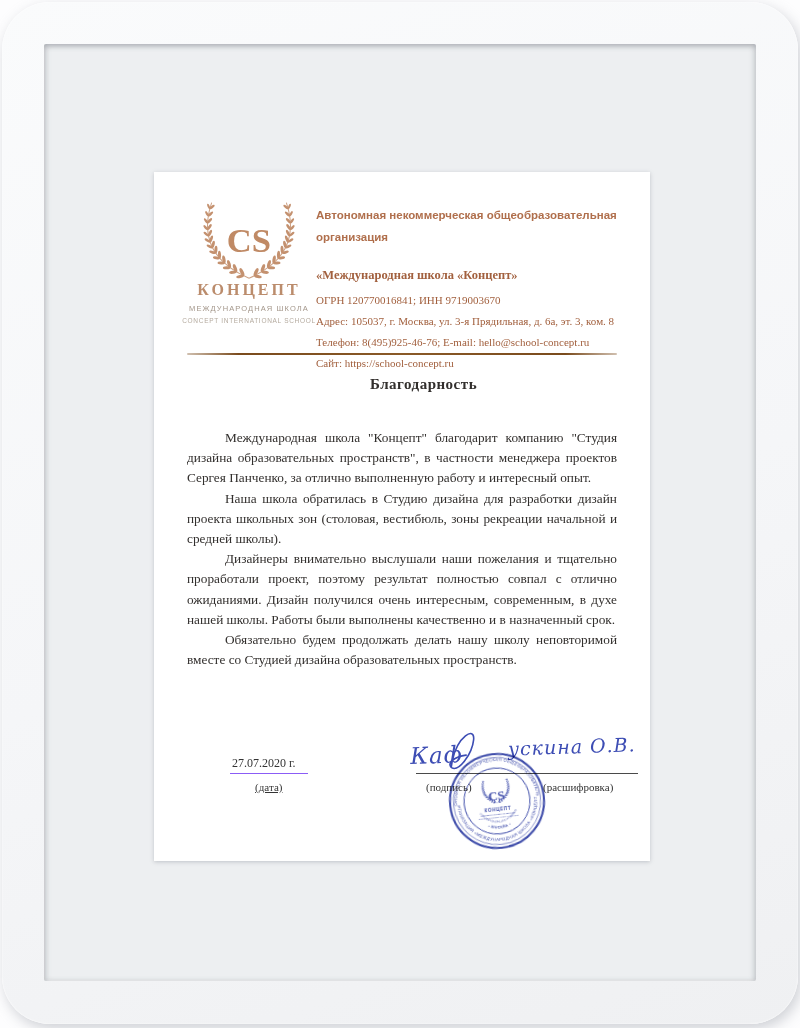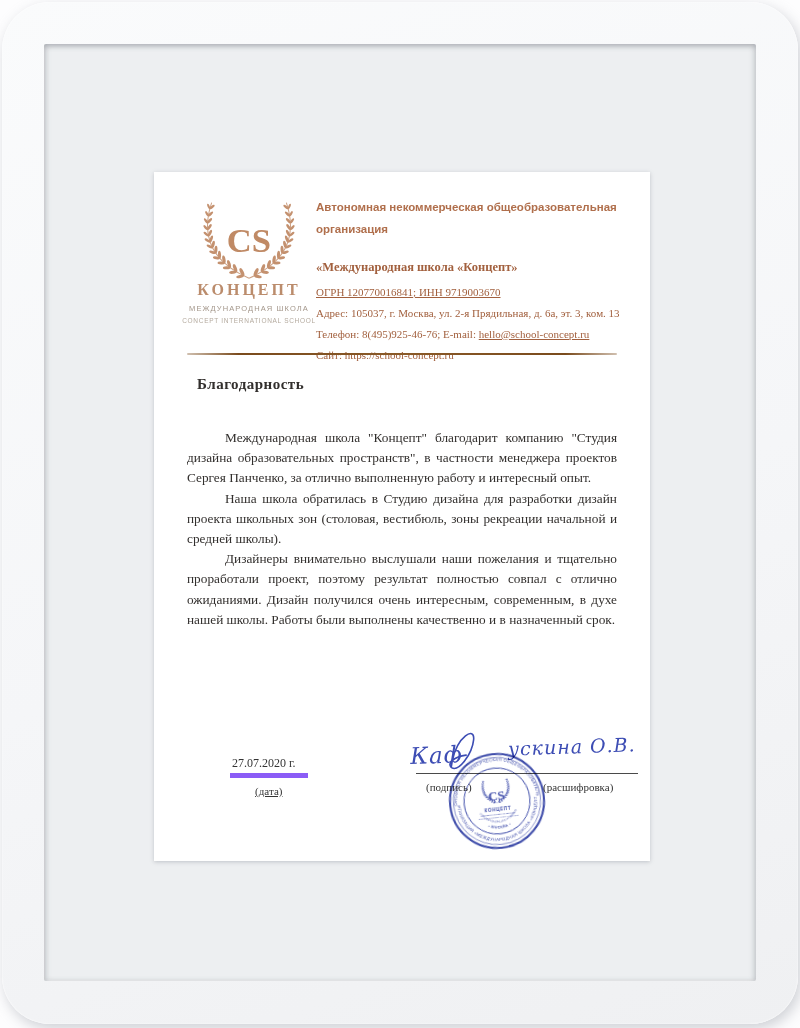--- a/index.html
+++ b/index.html
@@ -26,39 +26,39 @@
 
   
   .logo{position:absolute;left:28px;top:26px;width:134px;text-align:center;color:var(--tan);}
   .logo svg{display:block;margin:0 auto;}
   .logo-name{font:bold 16px "Liberation Serif",serif;letter-spacing:3px;color:#bb8c6c;margin-top:1px;}
   .logo-sub1{font:7.5px "Liberation Sans",sans-serif;letter-spacing:1.1px;color:#a3968a;margin-top:5px;}
   .logo-sub2{font:6.5px "Liberation Sans",sans-serif;letter-spacing:.7px;color:#b4aa9e;margin-top:4px;}
 
   
   .org{position:absolute;left:162px;top:24px;width:306px;}
-  .org-type{font:bold 11.5px/22px "Liberation Sans",sans-serif;color:var(--brick);}
+  .org-type{font:bold 11.5px/22px "Liberation Sans",sans-serif;color:var(--brick);margin-top:8px;}
   .org-name{font:bold 12.5px "Liberation Serif",serif;color:var(--brown);margin-top:20px;}
   .org-line{font:11px/21px "Liberation Serif",serif;color:var(--brown);}
-  .org-line.first{margin-top:7px;text-decoration:underline;}
-  .u{text-decoration:underline;margin-top:16px;}
+  .org-line.first{margin-top:7px;}
+  .u{margin-top:16px;}
 
   .divider{position:absolute;left:33px;top:181px;width:430px;height:2.2px;border-radius:2px;
     background:linear-gradient(to right,rgba(122,75,29,.35),#7a4b1d 12%,#8a5a28 50%,#7a4b1d 88%,rgba(122,75,29,.35));}
 
-  .title{position:absolute;left:0;top:204px;width:100%;
+  .title{position:absolute;left:0;top:204px;width:100%;text-align:center;
     font:bold 15px "Liberation Serif",serif;letter-spacing:.5px;color:var(--ink);padding-left:43px;}
 
   .body-text{position:absolute;left:33px;top:256px;width:430px;}
   .body-text p{font-family:"Liberation Serif",serif;font-size:13.3px;line-height:20.2px;
     text-align:justify;text-indent:38px;color:var(--ink);}
 
   
   .date-block{position:absolute;left:76px;top:581px;text-align:center;color:#343434;}
-  .date-text{display:inline-block;font:12px "Liberation Serif",serif;border-bottom:5px solid #8b5cf6;
+  .date-text{display:inline-block;font:12px "Liberation Serif",serif;border-bottom:1px solid #8b5cf6;
     padding:0 12px 2px 2px;}
   .date-label{font:11px "Liberation Serif",serif;margin-top:7px;text-decoration:underline;}
   .sig-line{position:absolute;left:262px;top:601px;width:222px;border-bottom:1.1px solid #4a4a4a;}
   .sig-label{position:absolute;top:609px;font:11px "Liberation Serif",serif;color:#343434;}
   .lbl-podpis{left:272px;} .lbl-rash{left:389px;}
 
   .signature{position:absolute;left:252px;top:550px;width:240px;height:56px;color:var(--sig);
     transform:rotate(-2deg);}
   .signature text{font-family:"DejaVu Serif",serif;font-style:italic;letter-spacing:1px;}
 
@@ -141,33 +141,34 @@
           </svg>
           <div class="logo-name">КОНЦЕПТ</div>
           <div class="logo-sub1">МЕЖДУНАРОДНАЯ ШКОЛА</div>
           <div class="logo-sub2">CONCEPT INTERNATIONAL SCHOOL</div>
         </div>
 
         <div class="org">
           <div class="org-type">Автономная некоммерческая общеобразовательная организация</div>
           <div class="org-name">«Международная школа «Концепт»</div>
           <div class="org-line first">ОГРН 120770016841; ИНН 9719003670</div>
-          <div class="org-line">Адрес: 105037, г. Москва, ул. 2-я Прядильная, д. 6а, эт. 3, ком. 13</div>
+          <div class="org-line">Адрес: 105037, г. Москва, ул. 3-я Прядильная, д. 6а, эт. 3, ком. 8</div>
           <div class="org-line"><span>Телефон: 8(495)925-46-76; E-mail: </span><span class="u">hello@school-concept.ru</span></div>
           <div class="org-line">Сайт: https://school-concept.ru</div>
         </div>
 
         <div class="divider"></div>
 
         <div class="title">Благодарность</div>
 
         <div class="body-text">
           <p>Международная школа "Концепт" благодарит компанию "Студия дизайна образовательных пространств", в частности менеджера проектов Сергея Панченко, за отлично выполненную работу и интересный опыт.</p>
           <p>Наша школа обратилась в Студию дизайна для разработки дизайн проекта школьных зон (столовая, вестибюль, зоны рекреации начальной и средней школы).</p>
           <p>Дизайнеры внимательно выслушали наши пожелания и тщательно проработали проект, поэтому результат полностью совпал с отлично ожиданиями. Дизайн получился очень интересным, современным, в духе нашей школы. Работы были выполнены качественно и в назначенный срок.</p>
+          <p>Обязательно будем продолжать делать нашу школу неповторимой вместе со Студией дизайна образовательных пространств.</p>
         </div>
 
         <div class="date-block">
           <span class="date-text">27.07.2020 г.</span>
           <div class="date-label">(дата)</div>
         </div>
 
         <div class="sig-line"></div>
         <div class="sig-label lbl-podpis">(подпись)</div>
         <div class="sig-label lbl-rash">(расшифровка)</div>

